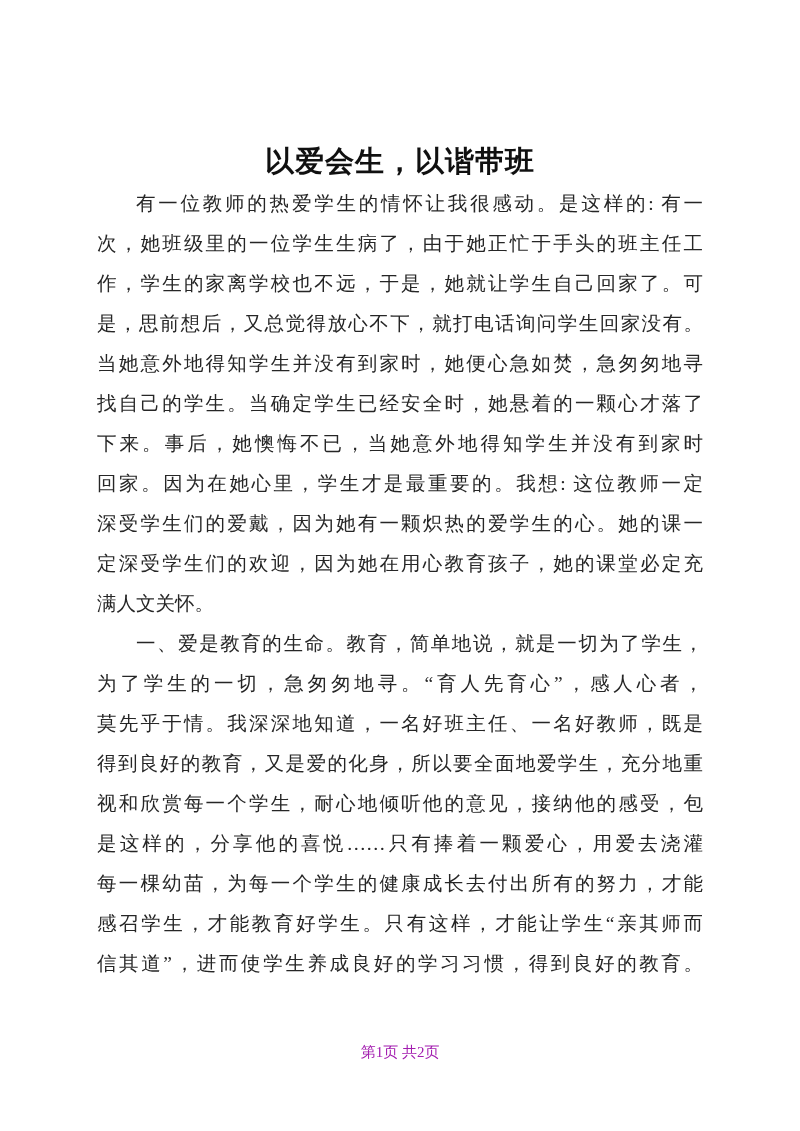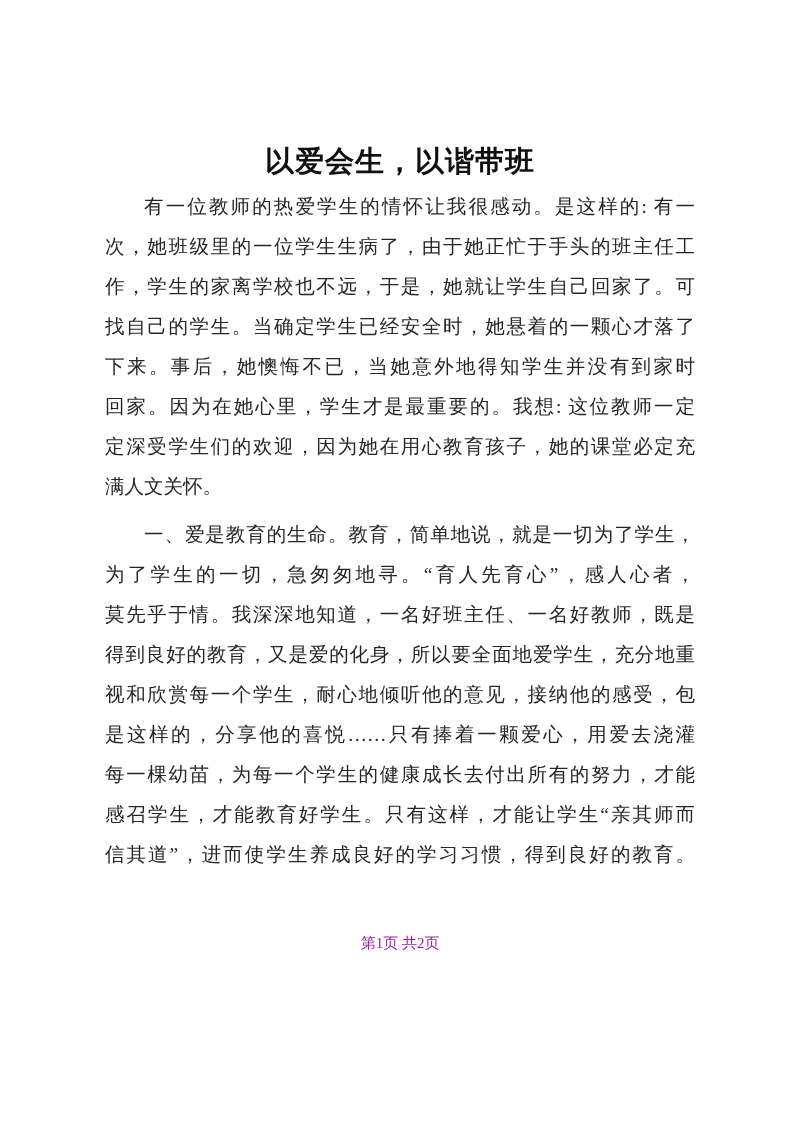--- a/index.html
+++ b/index.html
@@ -22,21 +22,21 @@
     font-size: 29px;
     line-height: 36px;
     font-weight: 700;
     color: #101010;
     letter-spacing: 1px;
   }
   .doc-body {
     margin: 5px 97px 0 97px;
     color: #262626;
   }
-  .para { margin: 8px; padding: 0; font-family: Liberation Serif, serif; }
+  .para { margin: 0; padding: 0; font-family: Liberation Serif, serif; }
   .line {
     font-size: 19.5px;
     line-height: 40px;
     white-space: nowrap;
     text-align: justify;
     text-align-last: justify;
     text-justify: inter-character;
     color: #262626;
   }
   .line.indent { text-indent: 2em; }
@@ -56,23 +56,26 @@
 <body>
 
 <div class="page">
   <h1 class="doc-title">以爱会生，以谐带班</h1>
 
   <div class="doc-body">
       <div class="para">
         <div class="line indent">有一位教师的热爱学生的情怀让我很感动。是这样的: 有一</div>
         <div class="line">次，她班级里的一位学生生病了，由于她正忙于手头的班主任工</div>
         <div class="line">作，学生的家离学校也不远，于是，她就让学生自己回家了。可</div>
+        <div class="line">是，思前想后，又总觉得放心不下，就打电话询问学生回家没有。</div>
+        <div class="line">当她意外地得知学生并没有到家时，她便心急如焚，急匆匆地寻</div>
         <div class="line">找自己的学生。当确定学生已经安全时，她悬着的一颗心才落了</div>
         <div class="line">下来。事后，她懊悔不已，当她意外地得知学生并没有到家时</div>
         <div class="line">回家。因为在她心里，学生才是最重要的。我想: 这位教师一定</div>
+        <div class="line">深受学生们的爱戴，因为她有一颗炽热的爱学生的心。她的课一</div>
         <div class="line">定深受学生们的欢迎，因为她在用心教育孩子，她的课堂必定充</div>
         <div class="line short">满人文关怀。</div>
       </div>
       <div class="para">
         <div class="line indent">一、爱是教育的生命。教育，简单地说，就是一切为了学生，</div>
         <div class="line">为了学生的一切，急匆匆地寻。“育人先育心”，感人心者，</div>
         <div class="line">莫先乎于情。我深深地知道，一名好班主任、一名好教师，既是</div>
         <div class="line">得到良好的教育，又是爱的化身，所以要全面地爱学生，充分地重</div>
         <div class="line">视和欣赏每一个学生，耐心地倾听他的意见，接纳他的感受，包</div>
         <div class="line">是这样的，分享他的喜悦……只有捧着一颗爱心，用爱去浇灌</div>

